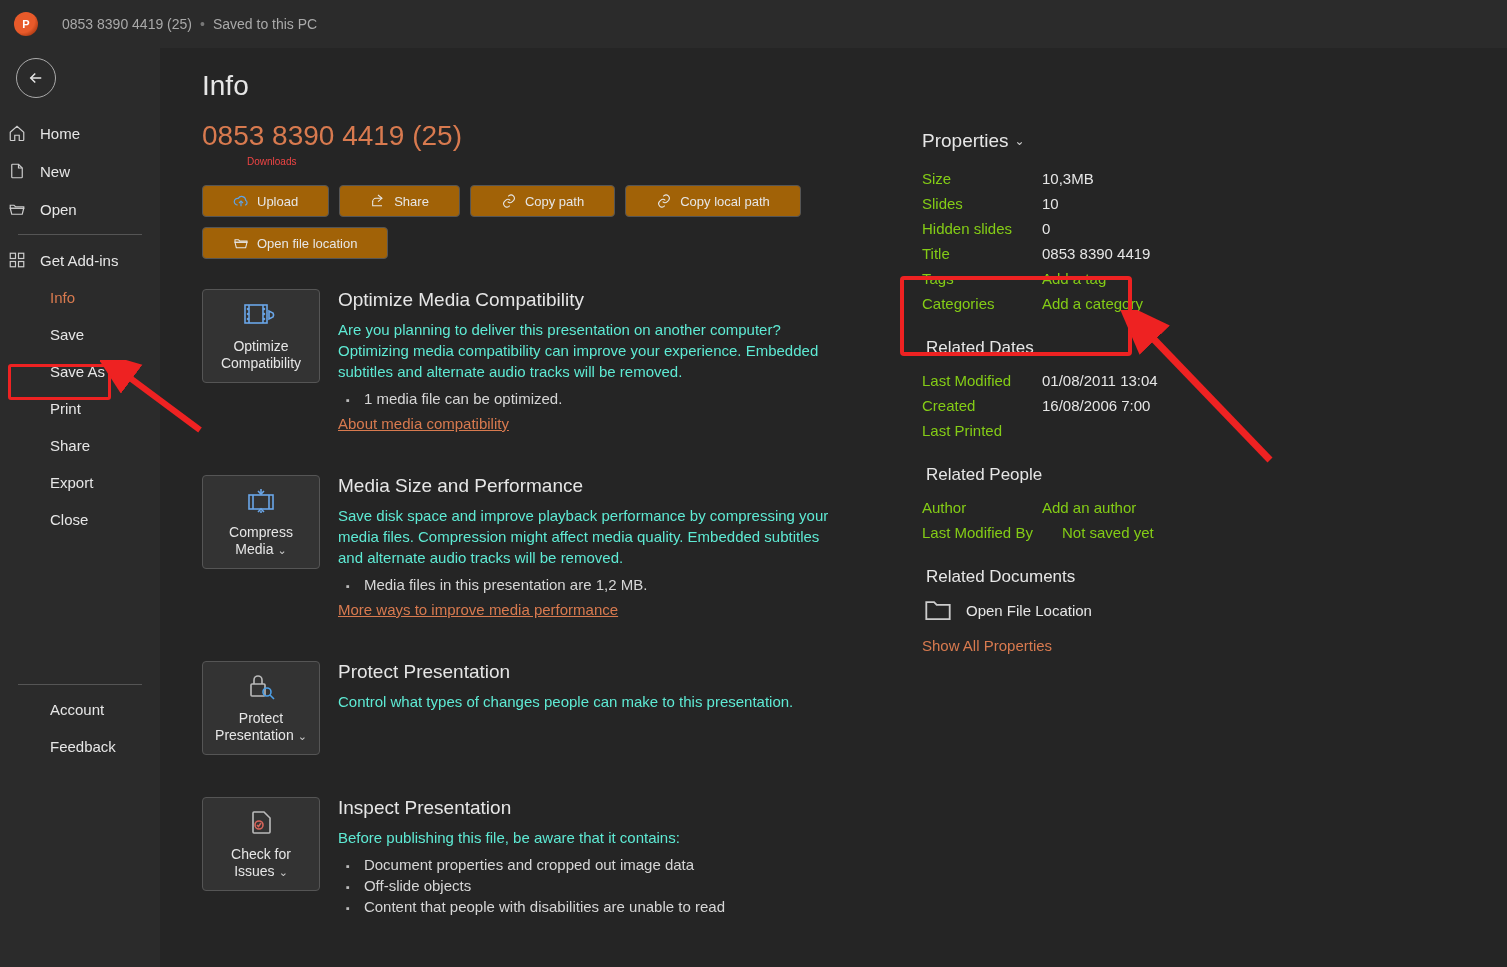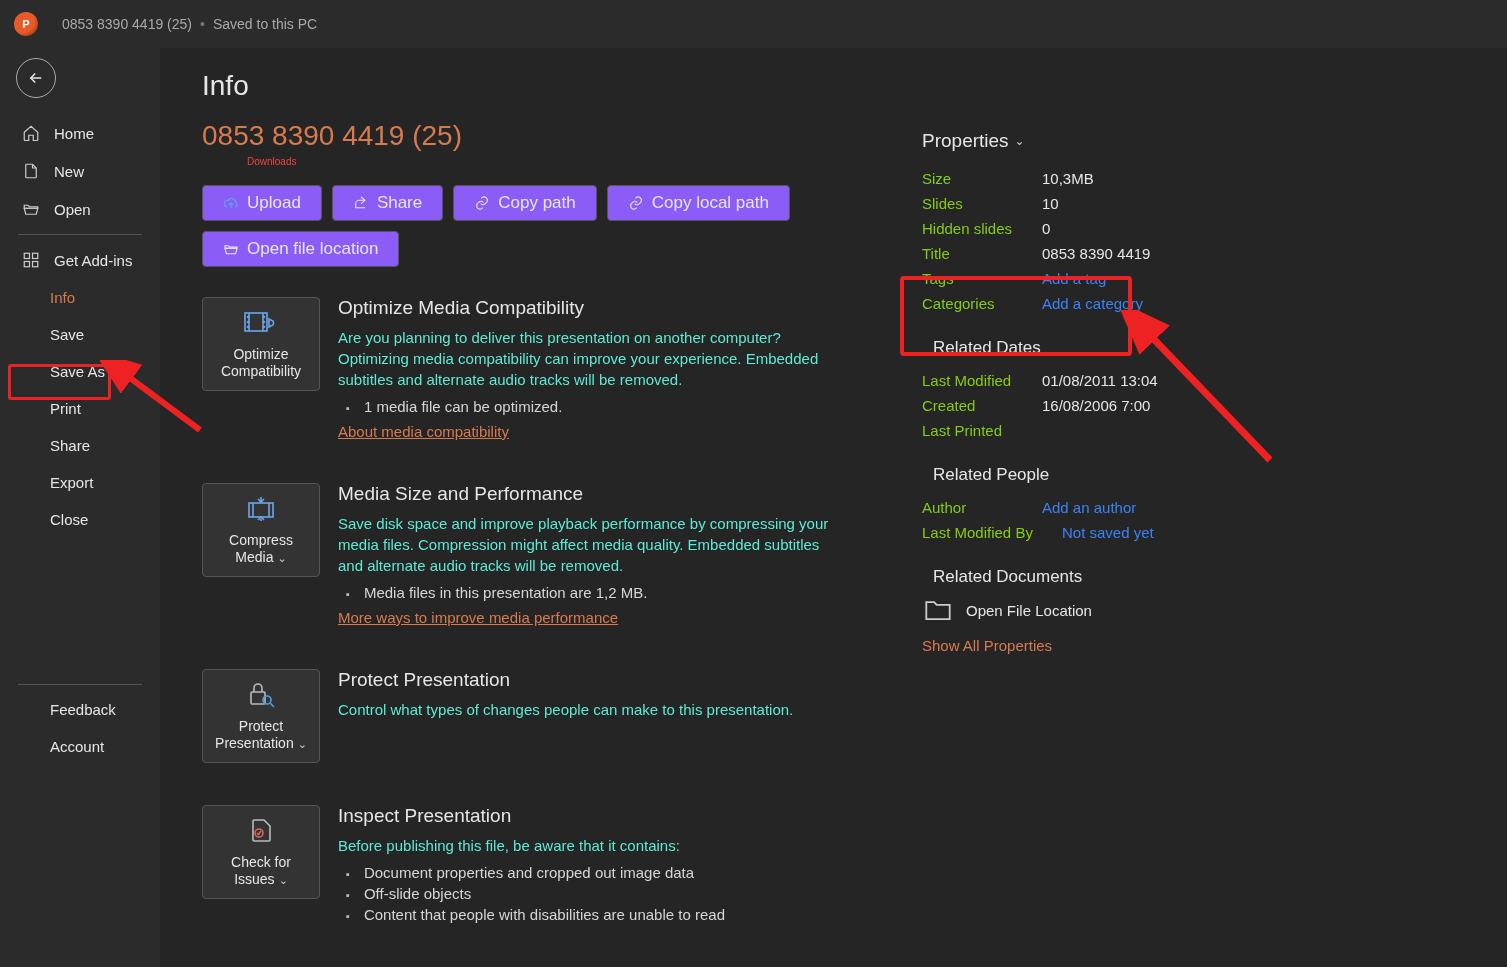--- a/index.html
+++ b/index.html
@@ -16,21 +16,21 @@
 
   .layout { display: flex; height: calc(967px - 48px); }
   .sidebar { width: 160px; background:#2b2b2b; padding-top:10px; }
   .back-btn {
     width: 40px; height: 40px; border:1.5px solid #aaa; border-radius:50%;
     display:flex; align-items:center; justify-content:center;
     margin-left:16px; margin-bottom:16px; color:#e6e6e6; cursor:pointer;
   }
   .nav-item {
     display:flex; align-items:center; gap:14px;
-    padding: 10px 22px; font-size:15px; color:#e6e6e6; cursor:pointer;
+    padding: 10px 8px; font-size:15px; color:#e6e6e6; cursor:pointer;
   }
   .nav-item .ico { width:18px; height:18px; display:inline-flex; align-items:center; justify-content:center; color:#cdcdcd; }
   .nav-item.selected { color:#d87a4f; }
   .nav-item.no-icon { padding-left: 50px; }
   .divider { border:none; border-top:1px solid #555; margin:6px 18px; }
 
   .info-highlight {
     position:absolute; left:8px; top: 364px; width:103px; height:36px;
     border: 3px solid #e22; border-radius:3px; pointer-events:none;
   }
@@ -46,23 +46,23 @@
   }
 
   .content { flex:1; background:#252525; padding: 22px 42px; overflow-y:auto; display:flex; gap:80px; }
   .main-col { flex: 0 0 640px; }
   .page-title { font-size:28px; font-weight:400; margin-bottom:18px; }
   .file-name { font-size:28px; color:#d87a4f; margin-bottom:4px; }
   .file-loc { font-size:10px; color:#ef4444; margin-bottom:18px;margin-left:45px; }
 
   .btn-row { display:flex; gap:10px; margin-bottom:30px; flex-wrap:wrap; }
   .btn {
-    background:#8b5cf6; border:1px solid #555; border-radius:4px;
-    padding:7px 20px; display:flex; align-items:center; gap:8px;
-    font-size:17px; color:#e6e6e6; cursor:pointer;
+    background:#a16207; border:1px solid #555; border-radius:4px;
+    padding:7px 30px; display:flex; align-items:center; gap:8px;
+    font-size:13px; color:#e6e6e6; cursor:pointer;
   }
   .btn svg { width:16px; height:16px; }
 
   .section { display:flex; gap:18px; margin-bottom:42px; }
   .tile {
     width:118px; height:94px; background:#333; border:1px solid #555; border-radius:4px;
     display:flex; flex-direction:column; align-items:center; justify-content:center; gap:8px;
     font-size:14px; text-align:center; cursor:pointer; padding:4px;
   }
   .tile .tile-ico { height:30px; display:flex; align-items:center; justify-content:center; }
@@ -75,22 +75,22 @@
   .bullets li { display:flex; align-items:flex-start; gap:14px; font-size:15px; color:#d6d6d6; padding:2px 0;}
   .bullets li::before { content:"▪"; color:#bbb; font-size:11px; margin-top:4px; }
   .link { color:#d87a4f; text-decoration:underline; cursor:pointer; font-size:15px; }
 
   .side-col { flex:0 0 340px; padding-top:60px; }
   .prop-header { font-size:19px; display:flex; align-items:center; gap:6px; margin-bottom:14px; cursor:pointer;}
   .prop-header .chev { font-size:12px; color:#ccc; }
   .prop-row { display:flex; font-size:15px; padding:4px 0; }
   .prop-row .k { width:120px; color:#84cc16; }
   .prop-row .v { color:#e6e6e6; }
-  .prop-row .v.muted { color:#3b82f6;text-align:right; }
-  .sub-head { font-size:17px; margin: 22px 0 10px 11px; }
+  .prop-row .v.muted { color:#84cc16;text-align:right; }
+  .sub-head { font-size:17px; margin: 22px 0 10px 4px; }
   .open-loc { display:flex; align-items:center; gap:12px; font-size:15px; margin-top:8px; cursor:pointer; }
   .link2 { color:#d87a4f; font-size:15px; cursor:pointer; margin-top:14px; display:inline-block; }
 
 </style>
 </head>
 <body>
 
 <div class="topbar">
   <div class="logo">P</div>
   <div class="title">
@@ -165,24 +165,24 @@
     <div class="nav-item no-icon">
         <span>Export</span>
       </div>
     <div class="nav-item no-icon">
         <span>Close</span>
       </div>
 
     <div style="height:140px"></div>
     <hr class="divider">
     <div class="nav-item no-icon">
+        <span>Account</span>
+      </div>
+    <div class="nav-item no-icon">
         <span>Feedback</span>
-      </div>
-    <div class="nav-item no-icon">
-        <span>Account</span>
       </div>
   </div>
 
   <div class="content">
     <div class="main-col">
       <div class="page-title">Info</div>
       <div class="file-name">0853 8390 4419 (25)</div>
       <div class="file-loc">Downloads</div>
 
       <div class="btn-row">

